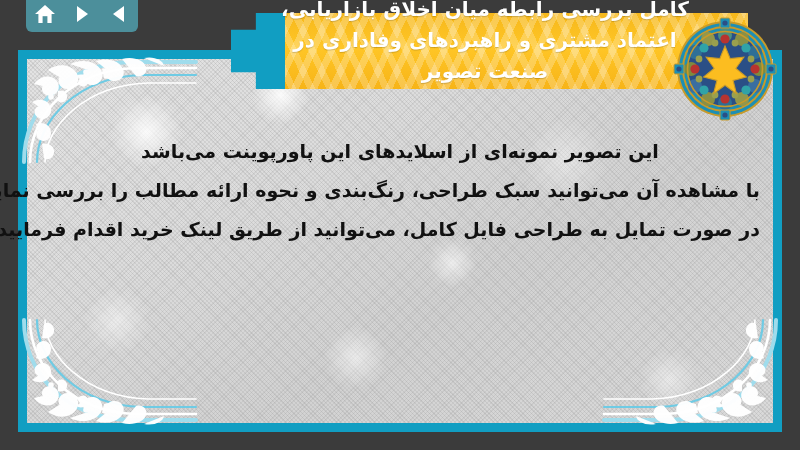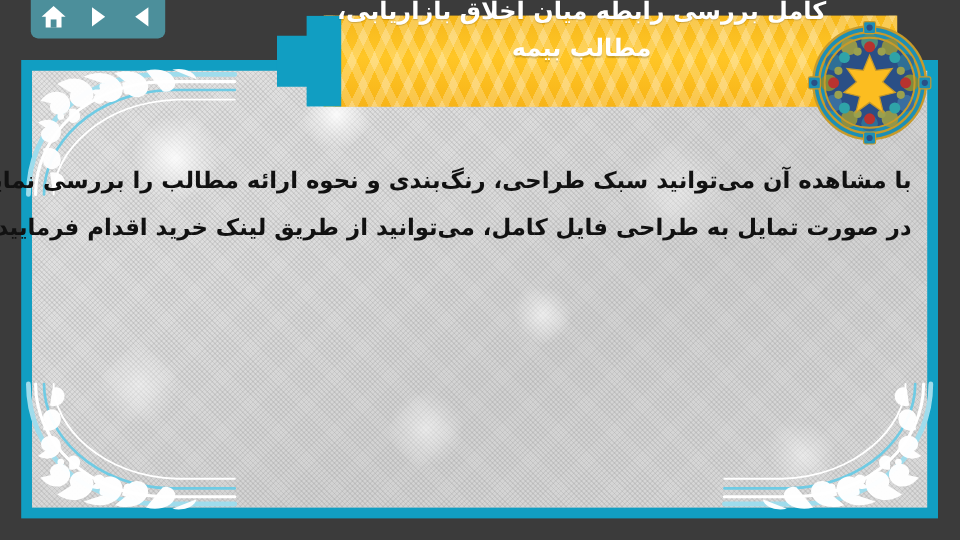--- a/index.html
+++ b/index.html
@@ -271,29 +271,31 @@
         <circle cx="30" cy="86" r="2.3"></circle>
         <path d="M58 26 c5-3 11-1 12 4 1 4-3 8-7 6 -3-1-4-5-1-7"></path>
         <path d="M84 19 c5-2 10 1 10 5 0 4-4 6-8 4"></path>
         <path d="M110 14 c5-2 9 1 9 5"></path>
         <path d="M40 41 c5-2 10 2 9 7 -1 4-6 6-9 3"></path>
       </g>
     </svg>
   </div>
 
   <div class="body-text">
+    <div class="body-line">این تصویر نمونه‌ای از اسلایدهای این پاورپوینت می‌باشد</div>
     <div class="body-line">با مشاهده آن می‌توانید سبک طراحی، رنگ‌بندی و نحوه ارائه مطالب را بررسی نمایید</div>
     <div class="body-line">در صورت تمایل به طراحی فایل کامل، می‌توانید از طریق لینک خرید اقدام فرمایید</div>
   </div>
 
   <div class="banner-tab"></div>
   <div class="title-banner"></div>
   <div class="title-text">
     <div>کامل بررسی رابطه میان اخلاق بازاریابی،</div>
-    <div>مطالب بیمه</div>
+    <div>اعتماد مشتری و راهبردهای وفاداری در</div>
+    <div>صنعت تصویر</div>
   </div>
 
   <div class="medallion">
     <svg width="104" height="104" viewBox="0 0 104 104" xmlns="http://www.w3.org/2000/svg">
       <defs>
         <clipPath id="medclip">
             <circle cx="52" cy="52" r="45"></circle>
           </clipPath>
       </defs>
       <circle cx="52" cy="52" r="48" fill="#c79a2a"></circle>

